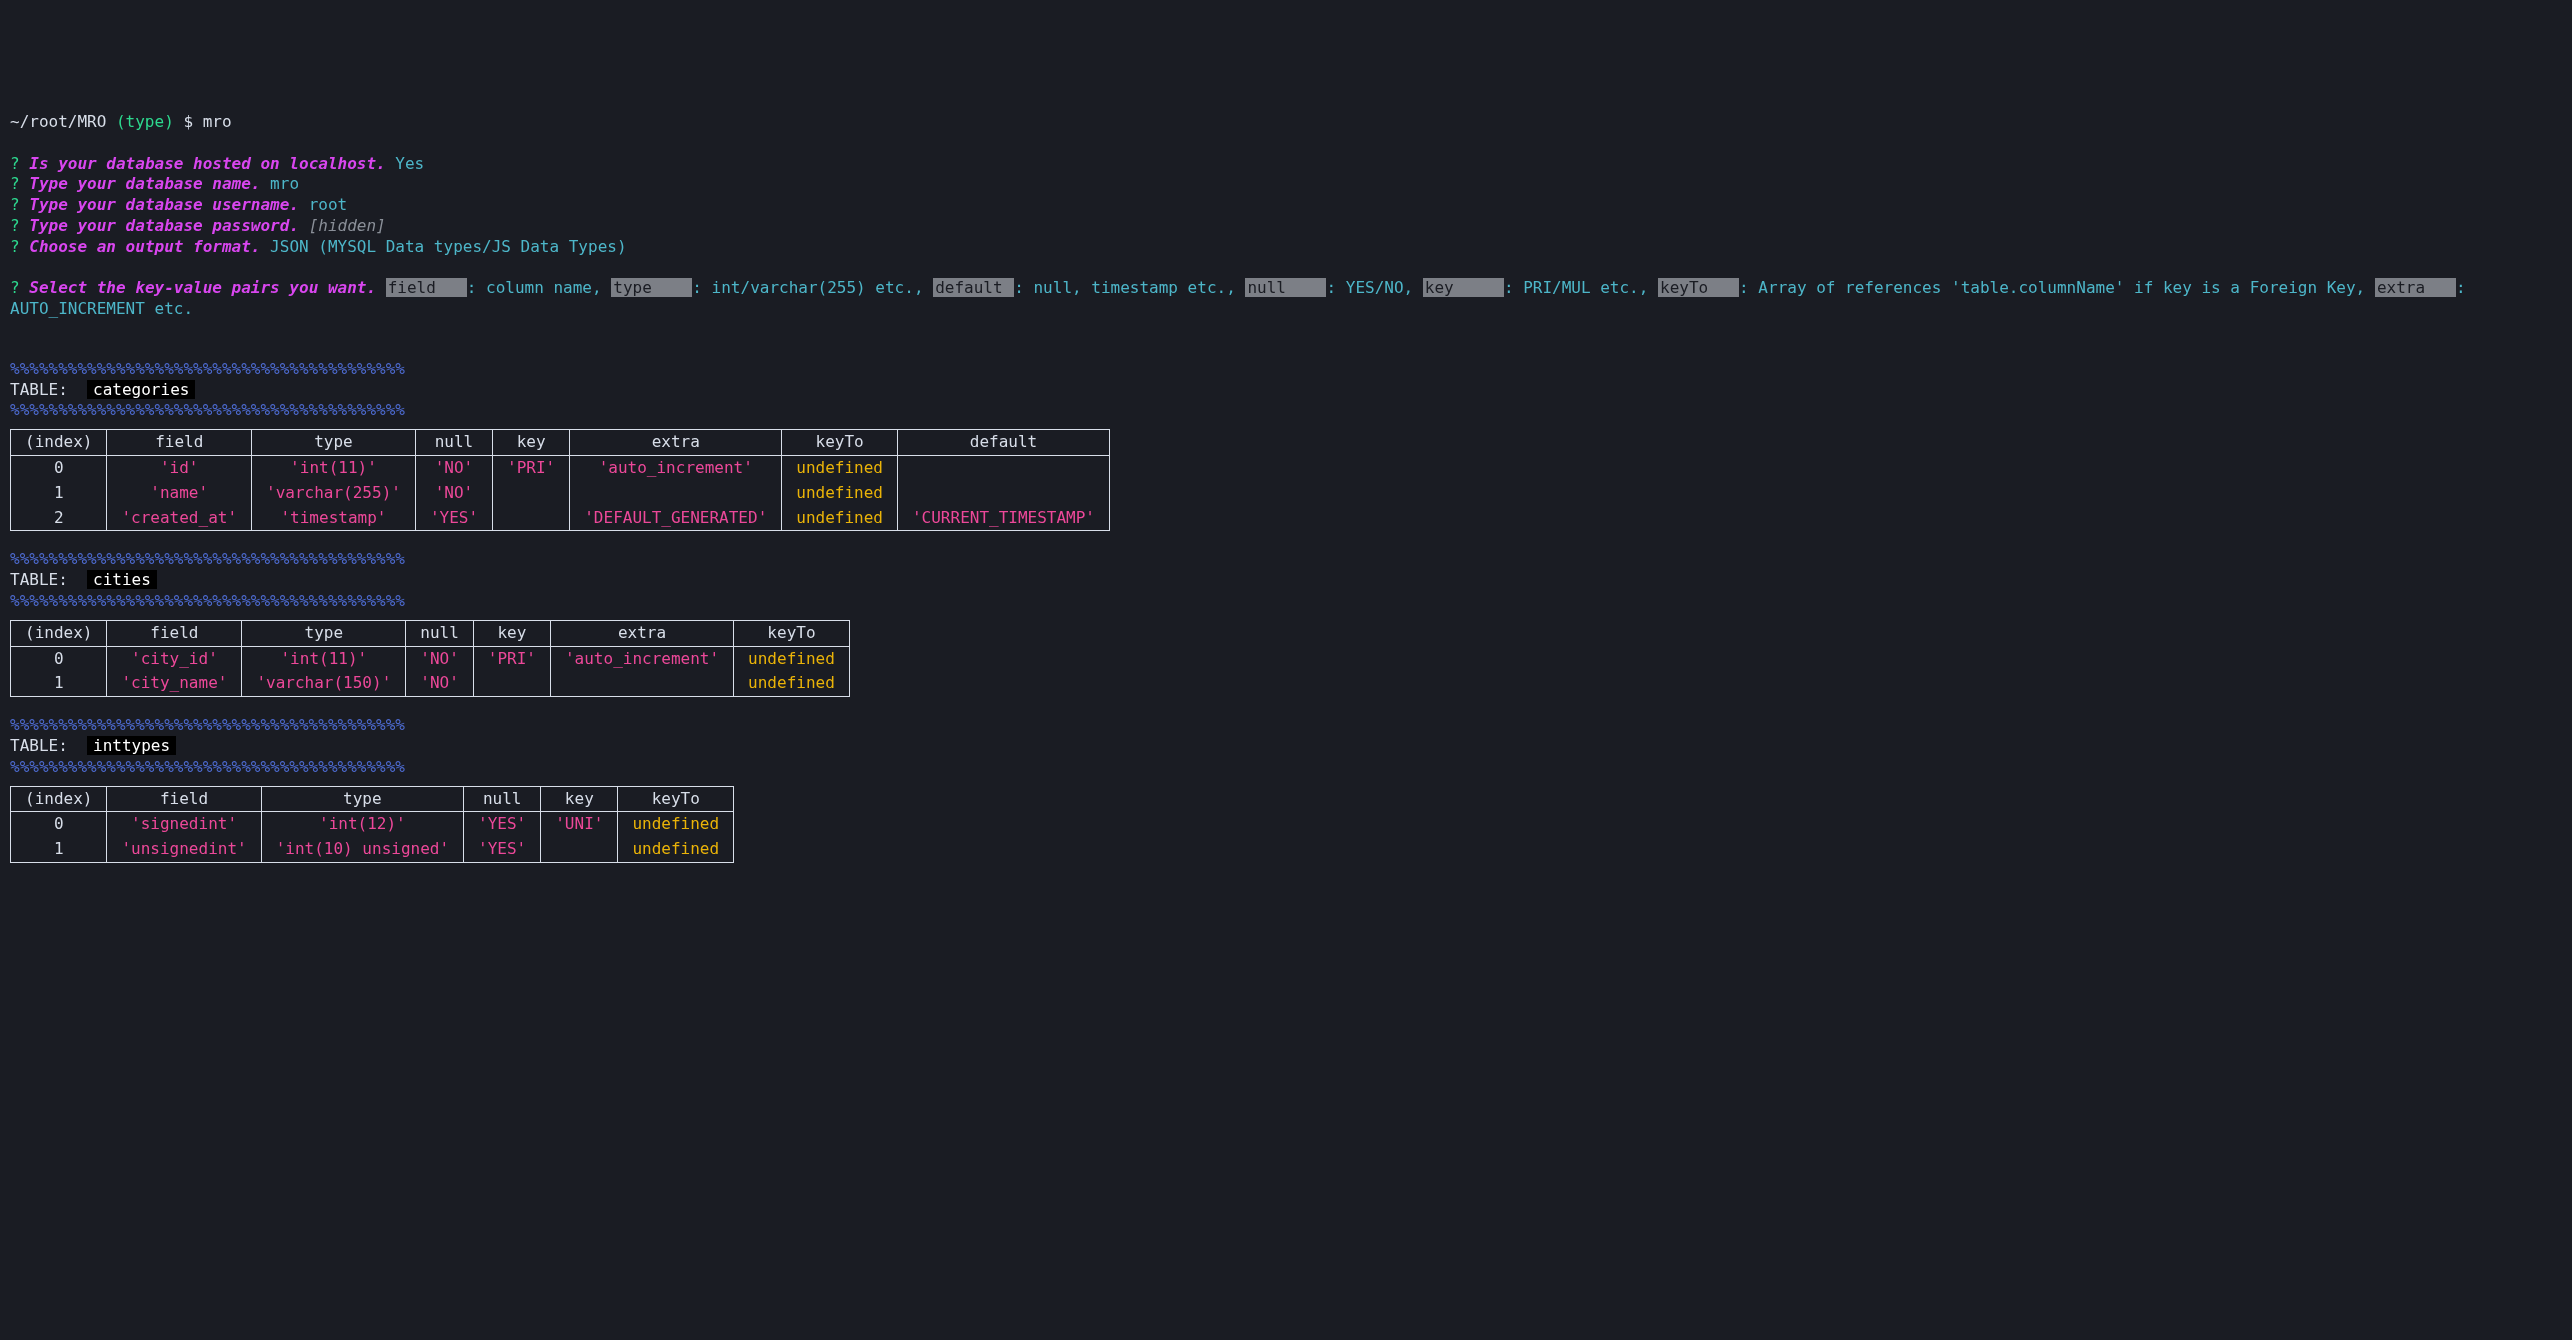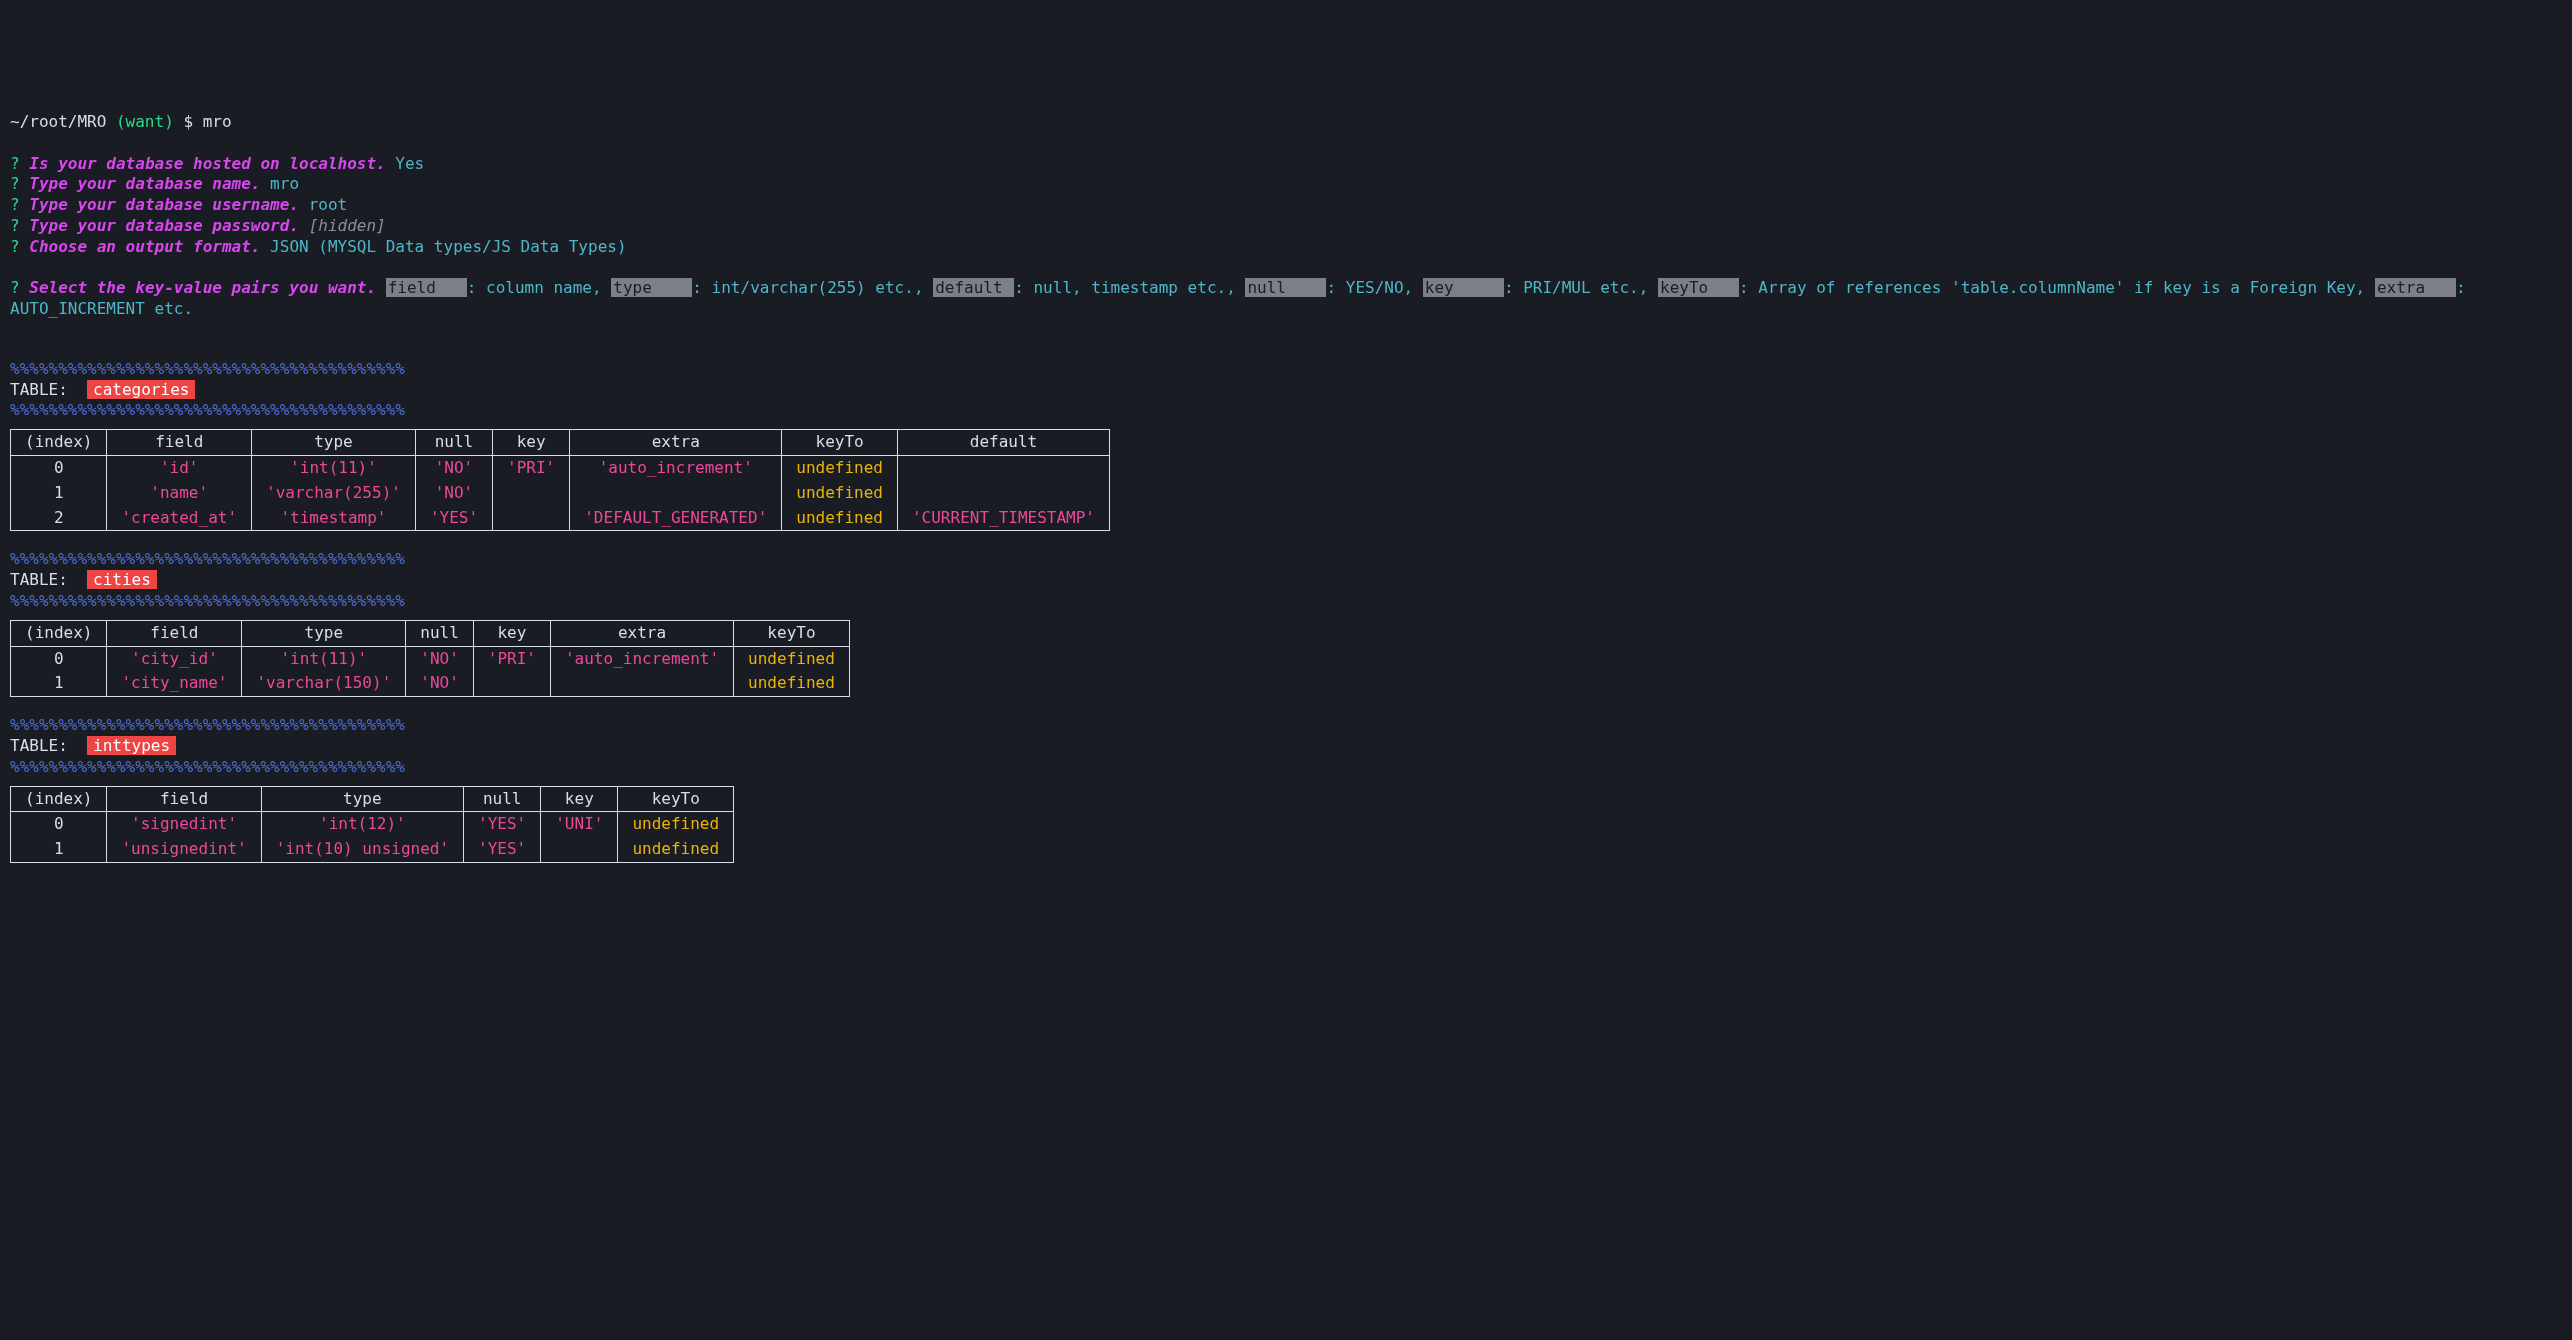--- a/index.html
+++ b/index.html
@@ -24,21 +24,21 @@
   .ans-dim { color: #8a8f98; font-style: italic; }
   .pair-hl {
     background: #7c7f86;
     color: #1a1c23;
     padding: 0 2px;
   }
   .pair-desc { color: #4db6c9; }
   .decor { color: #4d6bd1; }
   .tbl-label { color: #d8dee9; text-align: right; }
   .tbl-name {
-    background: #ef4444;
+    background: #000000;
     color: #ffffff;
     padding: 0 6px;
   }
   .section { margin-top: 18px; margin-bottom: 2px;}
   table.ascii {
     border-collapse: collapse;
     margin-top: 8px;
   }
   table.ascii th, table.ascii td {
     border: 1px solid #d8dee9;
@@ -50,20 +50,20 @@
   .v-str { color: #ec4899; }
   .v-undef { color: #eab308; }
   .v-idx { color: #d8dee9; }
 </style>
 </head>
 <body>
 
 
 
 <div>
-<div class="line"><span class="path">~/root/MRO</span> <span class="branch">(want)</span> <span class="dollar">$</span> <span class="cmd">mro</span></div>
+<div class="line"><span class="path">~/root/MRO</span> <span class="branch">(type)</span> <span class="dollar">$</span> <span class="cmd">mro</span></div>
 <div id="prompts-container"><div class="line"><span class="q">?</span> <span class="prompt-bold">Is your database hosted on localhost.</span> <span class="ans-cyan">Yes</span></div><div class="line"><span class="q">?</span> <span class="prompt-bold">Type your database name.</span> <span class="ans-cyan">mro</span></div><div class="line"><span class="q">?</span> <span class="prompt-bold">Type your database username.</span> <span class="ans-cyan">root</span></div><div class="line"><span class="q">?</span> <span class="prompt-bold">Type your database password.</span> <span class="ans-dim">[hidden]</span></div><div class="line"><span class="q">?</span> <span class="prompt-bold">Choose an output format.</span> <span class="ans-cyan">JSON (MYSQL Data types/JS Data Types)</span></div></div>
 <div class="line" id="kv-line"><span class="q">?</span> <span class="prompt-bold">Select the key-value pairs you want.</span> <span class="pair-hl">field   </span><span class="pair-desc">: column name,</span> <span class="pair-hl">type    </span><span class="pair-desc">: int/varchar(255) etc.,</span> <span class="pair-hl">default </span><span class="pair-desc">: null, timestamp etc.,</span> <span class="pair-hl">null    </span><span class="pair-desc">: YES/NO,</span> <span class="pair-hl">key     </span><span class="pair-desc">: PRI/MUL etc.,</span> <span class="pair-hl">keyTo   </span><span class="pair-desc">: Array of references 'table.columnName' if key is a Foreign Key,</span> <span class="pair-hl">extra   </span><span class="pair-desc">: AUTO_INCREMENT etc.</span> </div>
 <div id="tables-container"><div class="section"><div class="decor">%%%%%%%%%%%%%%%%%%%%%%%%%%%%%%%%%%%%%%%%%</div><div><span class="tbl-label">TABLE:  </span><span class="tbl-name">categories</span></div><div class="decor">%%%%%%%%%%%%%%%%%%%%%%%%%%%%%%%%%%%%%%%%%</div><table class="ascii"><thead><tr><th>(index)</th><th>field</th><th>type</th><th>null</th><th>key</th><th>extra</th><th>keyTo</th><th>default</th></tr></thead><tbody><tr><td class="v-idx" style="border-bottom: 0px;">0</td><td class="v-str" style="border-bottom: 0px;">'id'</td><td class="v-str" style="border-bottom: 0px;">'int(11)'</td><td class="v-str" style="border-bottom: 0px;">'NO'</td><td class="v-str" style="border-bottom: 0px;">'PRI'</td><td class="v-str" style="border-bottom: 0px;">'auto_increment'</td><td class="v-undef" style="border-bottom: 0px;">undefined</td><td class="v-idx" style="border-bottom: 0px;"></td></tr><tr><td class="v-idx" style="border-top: 0px; border-bottom: 0px;">1</td><td class="v-str" style="border-top: 0px; border-bottom: 0px;">'name'</td><td class="v-str" style="border-top: 0px; border-bottom: 0px;">'varchar(255)'</td><td class="v-str" style="border-top: 0px; border-bottom: 0px;">'NO'</td><td class="v-idx" style="border-top: 0px; border-bottom: 0px;"></td><td class="v-idx" style="border-top: 0px; border-bottom: 0px;"></td><td class="v-undef" style="border-top: 0px; border-bottom: 0px;">undefined</td><td class="v-idx" style="border-top: 0px; border-bottom: 0px;"></td></tr><tr><td class="v-idx" style="border-top: 0px;">2</td><td class="v-str" style="border-top: 0px;">'created_at'</td><td class="v-str" style="border-top: 0px;">'timestamp'</td><td class="v-str" style="border-top: 0px;">'YES'</td><td class="v-idx" style="border-top: 0px;"></td><td class="v-str" style="border-top: 0px;">'DEFAULT_GENERATED'</td><td class="v-undef" style="border-top: 0px;">undefined</td><td class="v-str" style="border-top: 0px;">'CURRENT_TIMESTAMP'</td></tr></tbody></table></div><div class="section"><div class="decor">%%%%%%%%%%%%%%%%%%%%%%%%%%%%%%%%%%%%%%%%%</div><div><span class="tbl-label">TABLE:  </span><span class="tbl-name">cities</span></div><div class="decor">%%%%%%%%%%%%%%%%%%%%%%%%%%%%%%%%%%%%%%%%%</div><table class="ascii"><thead><tr><th>(index)</th><th>field</th><th>type</th><th>null</th><th>key</th><th>extra</th><th>keyTo</th></tr></thead><tbody><tr><td class="v-idx" style="border-bottom: 0px;">0</td><td class="v-str" style="border-bottom: 0px;">'city_id'</td><td class="v-str" style="border-bottom: 0px;">'int(11)'</td><td class="v-str" style="border-bottom: 0px;">'NO'</td><td class="v-str" style="border-bottom: 0px;">'PRI'</td><td class="v-str" style="border-bottom: 0px;">'auto_increment'</td><td class="v-undef" style="border-bottom: 0px;">undefined</td></tr><tr><td class="v-idx" style="border-top: 0px;">1</td><td class="v-str" style="border-top: 0px;">'city_name'</td><td class="v-str" style="border-top: 0px;">'varchar(150)'</td><td class="v-str" style="border-top: 0px;">'NO'</td><td class="v-idx" style="border-top: 0px;"></td><td class="v-idx" style="border-top: 0px;"></td><td class="v-undef" style="border-top: 0px;">undefined</td></tr></tbody></table></div><div class="section"><div class="decor">%%%%%%%%%%%%%%%%%%%%%%%%%%%%%%%%%%%%%%%%%</div><div><span class="tbl-label">TABLE:  </span><span class="tbl-name">inttypes</span></div><div class="decor">%%%%%%%%%%%%%%%%%%%%%%%%%%%%%%%%%%%%%%%%%</div><table class="ascii"><thead><tr><th>(index)</th><th>field</th><th>type</th><th>null</th><th>key</th><th>keyTo</th></tr></thead><tbody><tr><td class="v-idx" style="border-bottom: 0px;">0</td><td class="v-str" style="border-bottom: 0px;">'signedint'</td><td class="v-str" style="border-bottom: 0px;">'int(12)'</td><td class="v-str" style="border-bottom: 0px;">'YES'</td><td class="v-str" style="border-bottom: 0px;">'UNI'</td><td class="v-undef" style="border-bottom: 0px;">undefined</td></tr><tr><td class="v-idx" style="border-top: 0px;">1</td><td class="v-str" style="border-top: 0px;">'unsignedint'</td><td class="v-str" style="border-top: 0px;">'int(10) unsigned'</td><td class="v-str" style="border-top: 0px;">'YES'</td><td class="v-idx" style="border-top: 0px;"></td><td class="v-undef" style="border-top: 0px;">undefined</td></tr></tbody></table></div></div>
 </div>
 
 
 
 
 </body></html>

